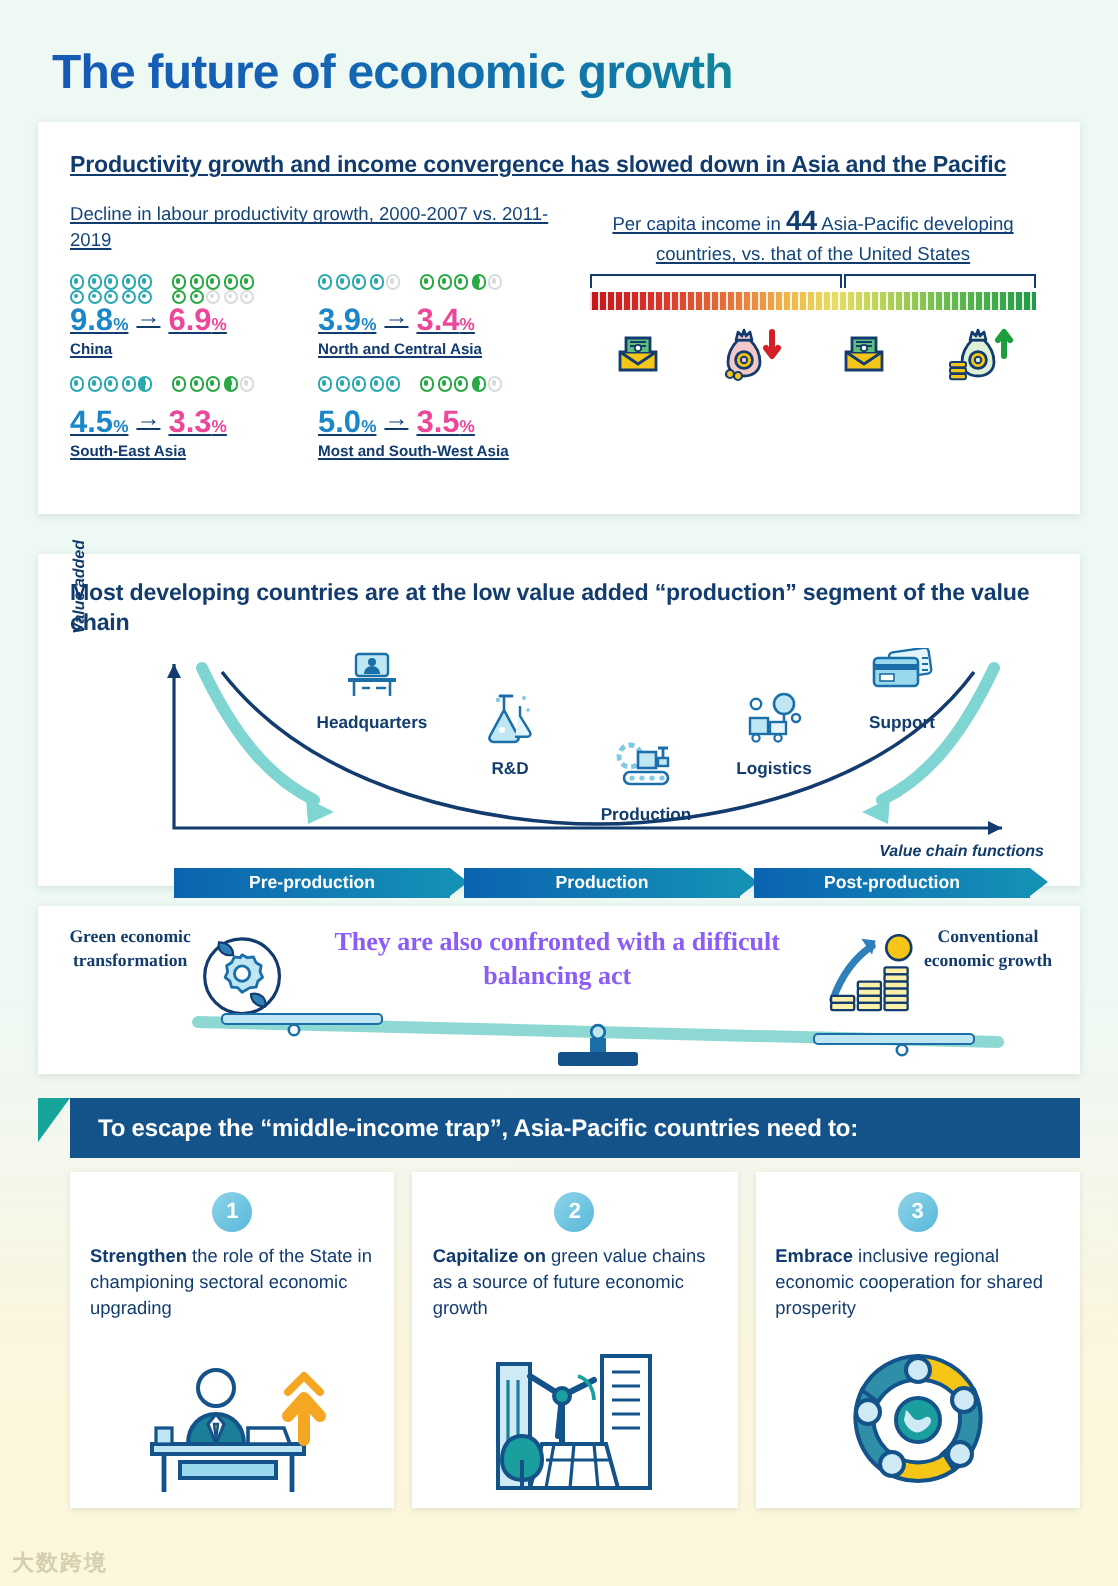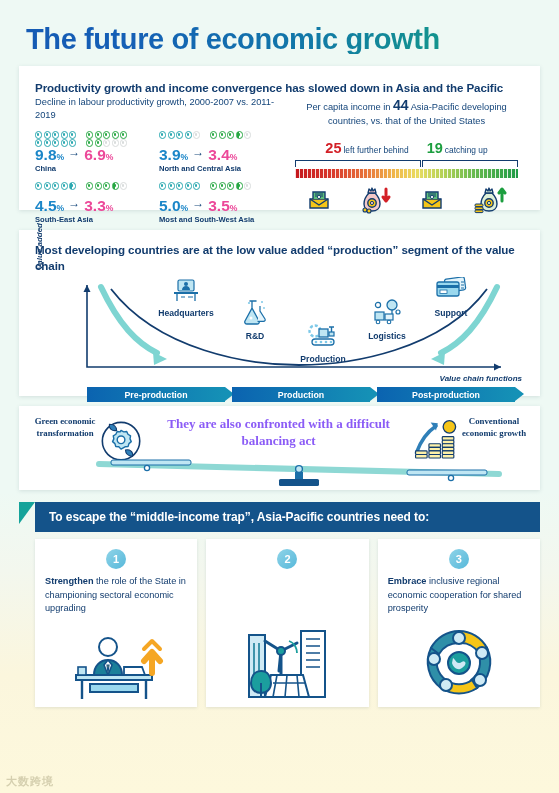--- a/index.html
+++ b/index.html
@@ -8,21 +8,21 @@
     font-family: "Liberation Sans", sans-serif;
     background: linear-gradient(to bottom,
        #eef9f4 0%, #eef9f4 62%, #f3f7ee 72%, #fbf6dd 85%, #fdf8dc 100%);
     position: relative;
     overflow: hidden;
     color: #123c6e;
   }
 
   
   .title {
-    font-size: 29px;
+    font-size: 24px;
     font-weight: bold;
     letter-spacing: -0.4px;
     padding: 24px 0 0 26px;
     background: linear-gradient(100deg, #1559b3 0%, #1560b6 24%, #1178a8 55%, #13938e 78%, #12a58d 100%);
     -webkit-background-clip: text;
     background-clip: text;
     color: transparent;
     -webkit-text-fill-color: transparent;
     line-height: 1.05;
     white-space: nowrap;
@@ -37,22 +37,22 @@
   }
   .card-h {
     font-size: 11.6px;
     font-weight: bold;
     color: #123c6e;
     line-height: 1.32;
     letter-spacing: -0.1px;
   }
 
   
-  #card-productivity { margin-top: 12px; padding: 14px 16px 12px 16px; height: 144px; }
-  .c1-body { display: flex; }
+  #card-productivity { margin-top: 12px; padding: 14px 16px 12px 16px; height: 196px; text-decoration: underline; }
+  .c1-body { display: flex; margin-top: 11px; }
   .c1-left { width: 248px; }
   .c1-right { flex: 1; padding-left: 6px; }
   .sub {
     font-size: 9.3px; color: #14457a; line-height: 1.38; font-weight: 500;
   }
   .regions { margin-top: 10px; }
   .reg-row { display: flex; margin-bottom: 9px; }
   .region { width: 124px; }
   .dots { display: flex; gap: 9px; align-items: flex-start; height: 14px; }
   .dotgrid { display: grid; grid-template-columns: repeat(5, 8px); gap: 0.5px; }
@@ -290,28 +290,20 @@
             </div>
           </div>
         </div>
     </div>
 
     <div class="c1-right">
       <div class="inc-title">
         <span>Per capita income in </span><b>44</b><span> Asia-Pacific developing countries, vs. that of the United States</span>
       </div>
 
-      <div class="inc-legend">
-        <div>
-          <span class="lg-num-red">25</span><span class="lg-txt">left further behind</span>
-        </div>
-        <div>
-          <span class="lg-num-grn">19</span><span class="lg-txt">catching up</span>
-        </div>
-      </div>
 
       <div class="brace-wrap">
         <div class="braces">
           <div class="brace b1" style="flex:25"></div>
           <div class="brace" style="flex:19"></div>
         </div>
       </div>
       <div class="gradbar"></div>
 
       <div class="money-row">
@@ -515,20 +507,23 @@
           <path d="M56 38h18l3 8H56z" fill="#fff" stroke="#14538a" stroke-width="1.8"></path>
           <rect x="10" y="38" width="8" height="8" fill="#bfe6f3" stroke="#14538a" stroke-width="1.6"></rect>
           <path d="M84 44V26M76 32l8-9 8 9" fill="none" stroke="#f5a623" stroke-width="6" stroke-linecap="round" stroke-linejoin="round"></path>
           <path d="M76 20l8-8 8 8" fill="none" stroke="#f5a623" stroke-width="4" stroke-linecap="round" stroke-linejoin="round"></path>
         </svg>
       </div>
     </div>
 
     <div class="rec-card">
       <div class="rec-badge">2</div>
+      <div class="rec-text">
+        <b>Capitalize on</b><span> green value chains as a source of future economic growth</span>
+      </div>
       <div class="rec-ill">
         <svg width="84" height="74" viewBox="0 0 84 74">
           <rect x="4" y="8" width="16" height="62" fill="#cfeaf5" stroke="#14538a" stroke-width="2"></rect>
           <path d="M9 16c0 14 0 30 0 40M14 16c0 14 0 30 0 40" stroke="#1b7f99" stroke-width="1.6"></path>
           <rect x="56" y="4" width="24" height="66" fill="#fff" stroke="#14538a" stroke-width="2"></rect>
           <g stroke="#14538a" stroke-width="1.6">
             <path d="M61 12h14M61 19h14M61 26h14M61 33h14M61 40h14"></path>
           </g>
           <path d="M36 24v44" stroke="#14538a" stroke-width="3"></path>
           <path d="M36 24 L20 14M36 24 L52 16M36 24 L34 44" fill="none" stroke="#14538a" stroke-width="3" stroke-linecap="round"></path>

